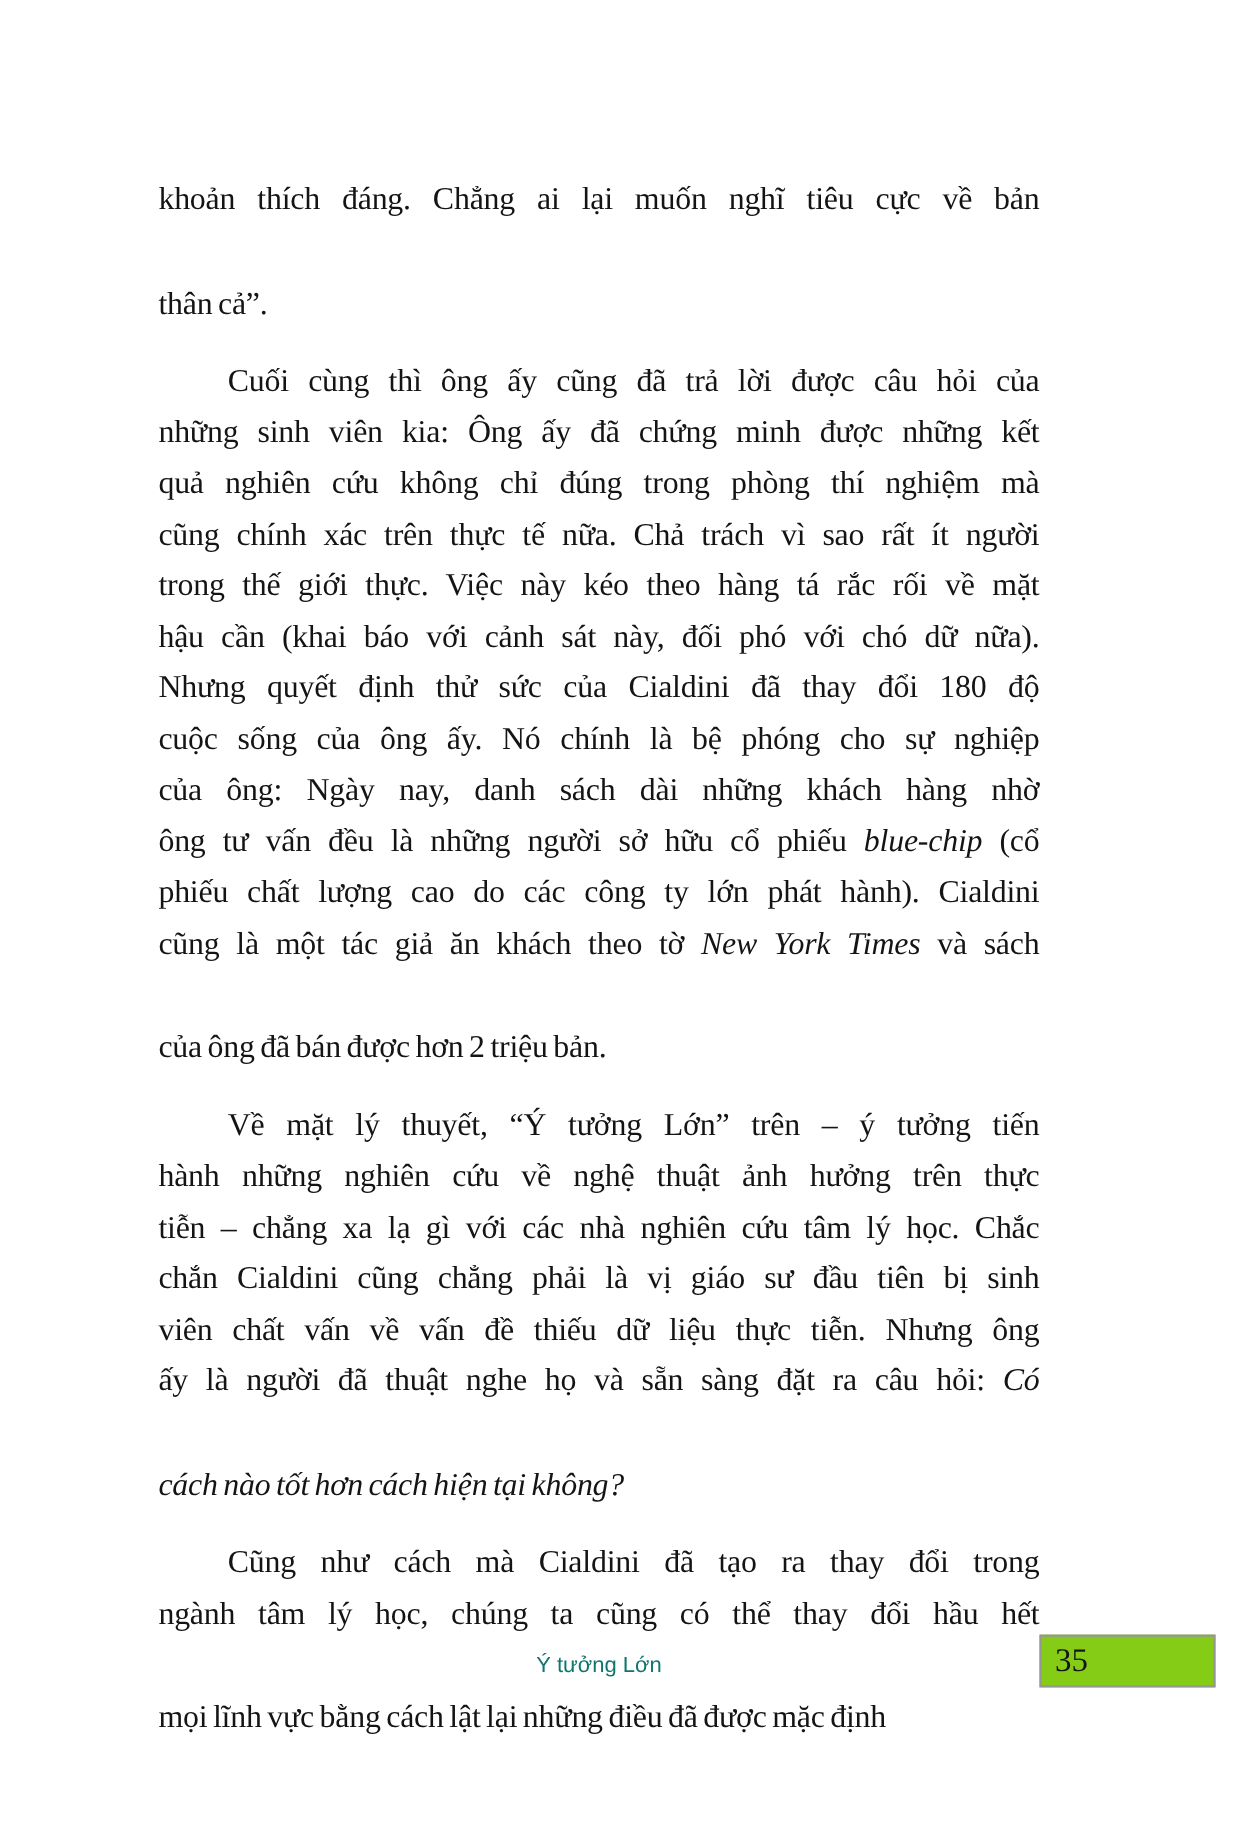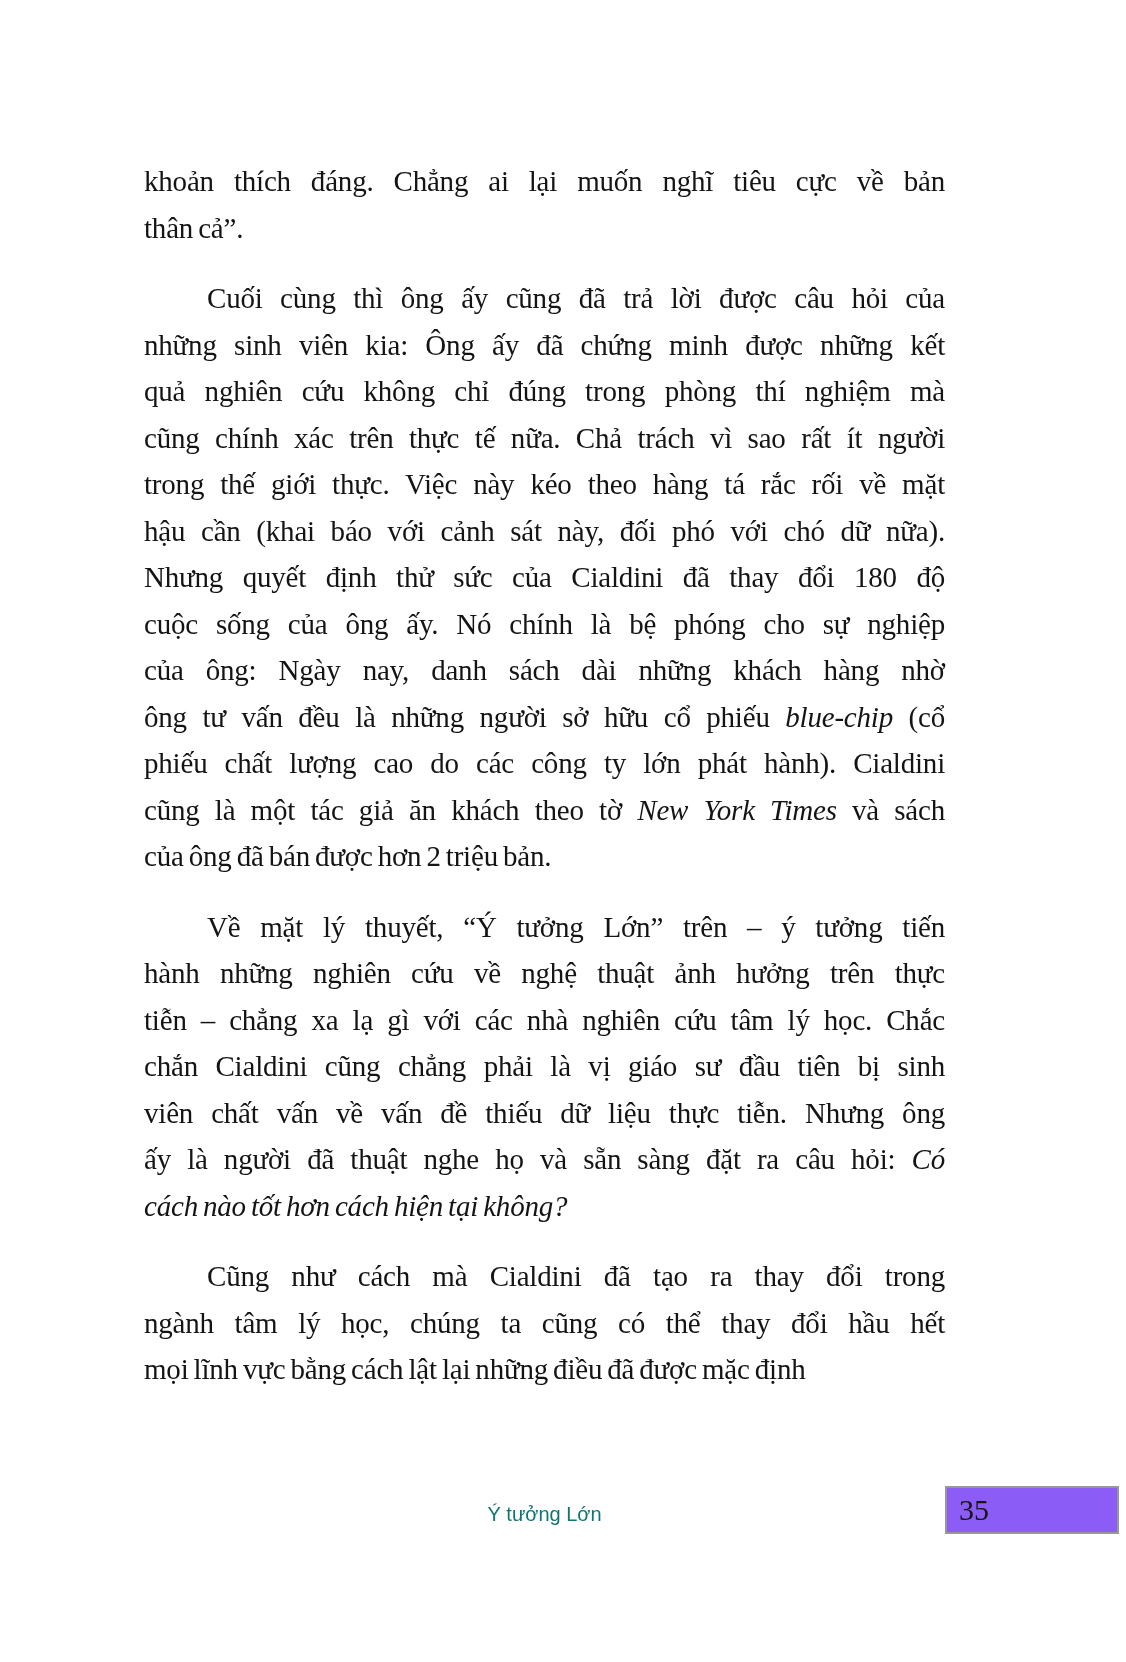--- a/index.html
+++ b/index.html
@@ -22,43 +22,43 @@
     font-size:29px;
     line-height:46.5px;
     word-spacing:-2px;
     letter-spacing:-0.2px;
   }
   .para { margin:0 0 24px 0; }
   .para .line {
     text-align:justify;
     text-align-last:justify;
   }
-  .para .line.last { text-align-last:left; }
+  .para .line.last { text-align-last:left;margin-top:48px; }
   .para.indent .line:first-child { padding-left:63px; }
   .it { font-style:italic; }
 
   .running-title {
     position:absolute;
     left:144px; top:1502px;
     width:801px;
     text-align:center;
     font-family:"Liberation Sans","DejaVu Sans",sans-serif;
     font-size:20px;
     line-height:24px;
     color:#0f766e;
   }
   .page-box {
     position:absolute;
     left:945px; top:1486px;
-    width:174px; height:48px;
+    width:160px; height:48px;
     border:2px solid #979797;
     box-sizing:border-box;
     display:flex;
     align-items:center;
-    background:#8b5cf6;
+    background:#84cc16;
   }
   .page-num {
     font-family:"Liberation Serif","DejaVu Serif",serif;
     font-size:30px;
     color:#161616;
     padding-left:12px;
     letter-spacing:0;
   }
 </style>
 </head>

